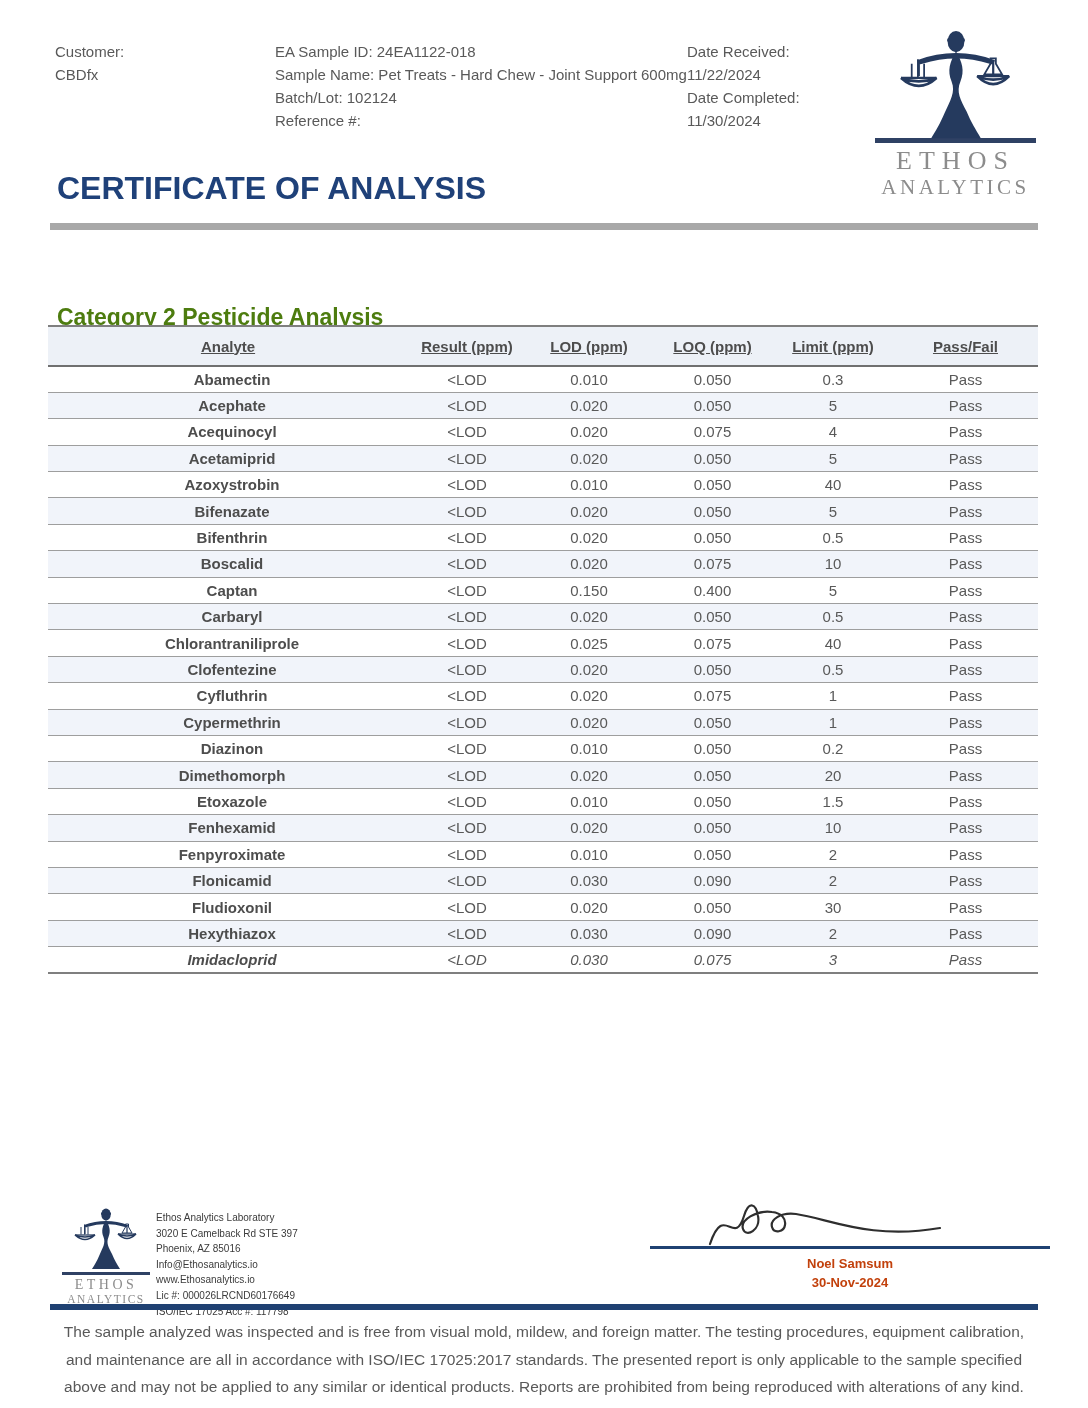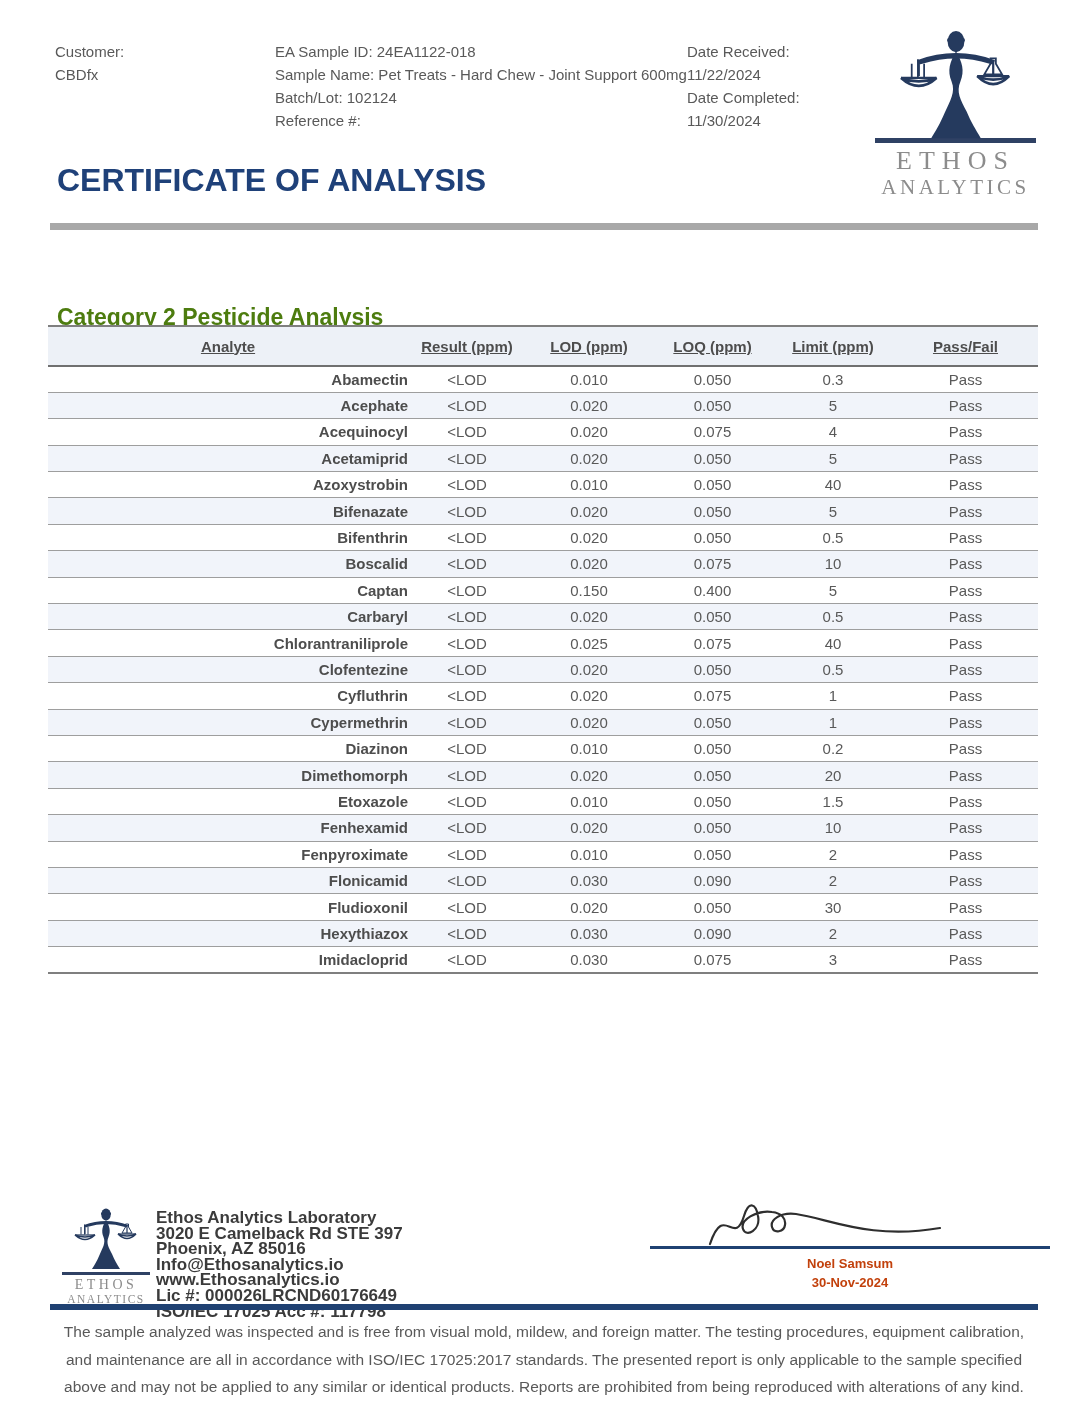--- a/index.html
+++ b/index.html
@@ -14,43 +14,43 @@
   .top-header { position:absolute; left:55px; top:28px; width:810px; display:flex; font-size:15px; line-height:23px; }
   .hcol-customer { width:220px; }
   .hcol-sample  { width:412px; }
   .hcol-dates   { width:178px; }
   .top-logo { position:absolute; right:50px; top:18px; width:165px; text-align:center; }
   .top-logo .figure { display:block; margin:0 auto; }
   .logo-base { height:5px; background:#2f4164; margin:-2px 2px 4px 2px; }
   .logo-word1 { font-family:"Liberation Serif","DejaVu Serif",serif; color:#8c8c8c; font-size:26px; letter-spacing:7px; line-height:28px; }
   .logo-word2 { font-family:"Liberation Serif","DejaVu Serif",serif; color:#8c8c8c; font-size:21px; letter-spacing:3.5px; line-height:24px; }
   
-  .doc-title { position:absolute; left:57px; top:150px; font-size:32px; font-weight:bold; color:#1f4179; letter-spacing:0px; }
+  .doc-title { position:absolute; left:57px; top:158px; font-size:32px; font-weight:bold; color:#1f4179; letter-spacing:0px; }
   .rule-gray { position:absolute; left:50px; top:211px; width:988px; height:7px; background:#a8a8a8; }
   
   .section-heading { position:absolute; left:57px; top:292px; font-size:23px; font-weight:bold; color:#4d7c0f; }
   
   .table-wrap { position:absolute; left:48px; top:313px; width:990px; }
   table.coa { border-collapse:collapse; width:990px; table-layout:fixed; font-size:15px; color:#595959; }
   table.coa col.c0 { width:360px; } table.coa col.c1 { width:118px; }
   table.coa col.c2 { width:126px; } table.coa col.c3 { width:121px; }
   table.coa col.c4 { width:120px; } table.coa col.c5 { width:145px; }
   table.coa thead tr { height:40px; background:#edf1f7; }
   table.coa thead th { font-weight:bold; text-decoration:underline; text-align:center; border-top:2px solid #7f7f7f; border-bottom:2px solid #707070; color:#4d4d4d; }
   table.coa tbody tr { height:26.4px; border-bottom:1.5px solid #9e9e9e; }
-  table.coa tbody tr:last-child { border-bottom:2px solid #7f7f7f; }
+  table.coa tbody tr:last-child { border-bottom:2px solid #7f7f7f;font-style:italic; }
   table.coa tbody tr:nth-child(even) { background:#f1f4fa; }
   table.coa td { text-align:center; }
-  table.coa td:first-child { text-align:right; padding-left:8px; font-weight:bold; color:#4d4d4d; }
+  table.coa td:first-child { text-align:center; padding-left:8px; font-weight:bold; color:#4d4d4d; }
   
   .footer-logo { position:absolute; left:58px; top:1196px; width:96px; text-align:center; }
   .footer-logo .logo-base { height:3px; margin:-2px 4px 2px 4px; }
   .flogo-word1 { font-family:"Liberation Serif","DejaVu Serif",serif; color:#8c8c8c; font-size:14px; letter-spacing:3.5px; line-height:15px; }
   .flogo-word2 { font-family:"Liberation Serif","DejaVu Serif",serif; color:#8c8c8c; font-size:11.5px; letter-spacing:1.5px; line-height:14px; }
-  .lab-info { position:absolute; left:156px; top:1198px; font-size:17px; font-weight:bold; color:#3b3b3b; line-height:15.6px; }
+  .lab-info { position:absolute; left:156px; top:1198px; font-size:10px; font-weight:normal; color:#3b3b3b; line-height:15.6px; }
   .sign-block { position:absolute; left:650px; top:1180px; width:400px; text-align:center; }
   .sign-svg { display:block; margin:0 auto -6px 40px; }
   .sign-line { height:3px; background:#1f4172; margin-bottom:6px; }
   .sign-name, .sign-title, .sign-date { font-size:13px; font-weight:bold; color:#c2410c; line-height:18.5px; }
   .navy-bar { position:absolute; left:50px; top:1292px; width:988px; height:6px; background:#1f4172; }
   .disclaimer { position:absolute; left:62px; top:1306px; width:964px; text-align:center; font-size:15.5px; color:#595959; line-height:27.5px; }
 </style>
 </head>
 <body>
 

